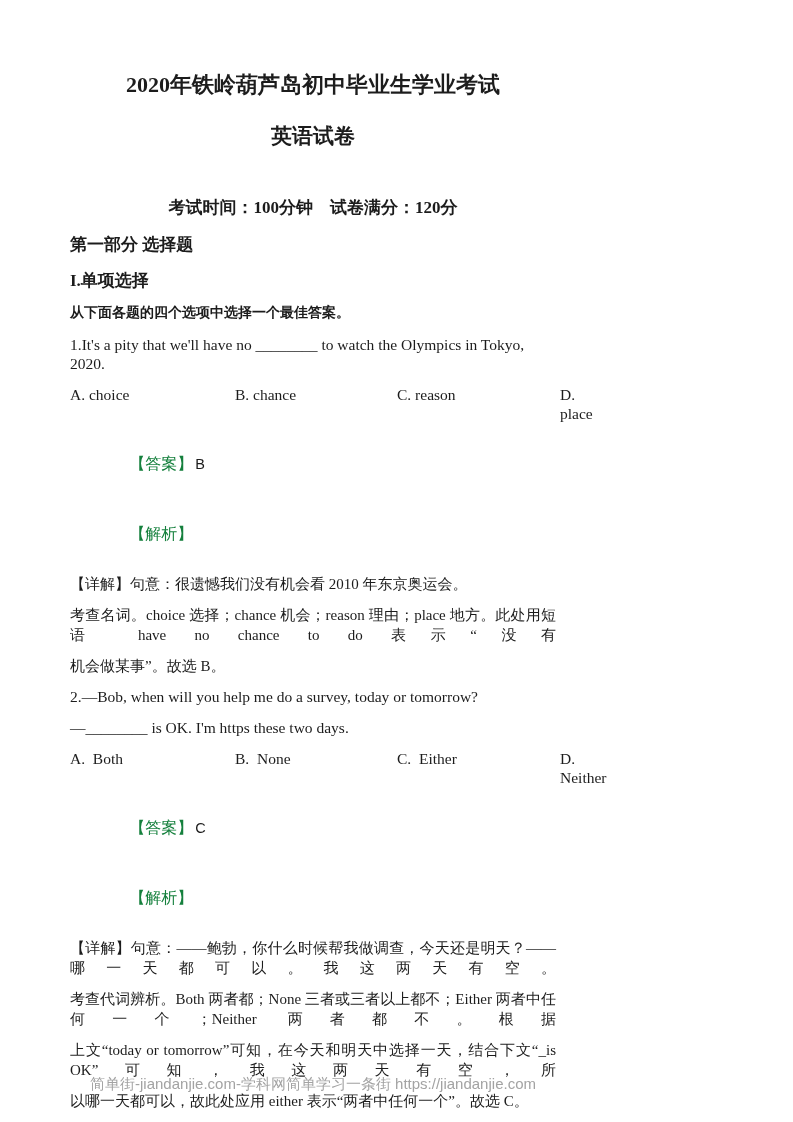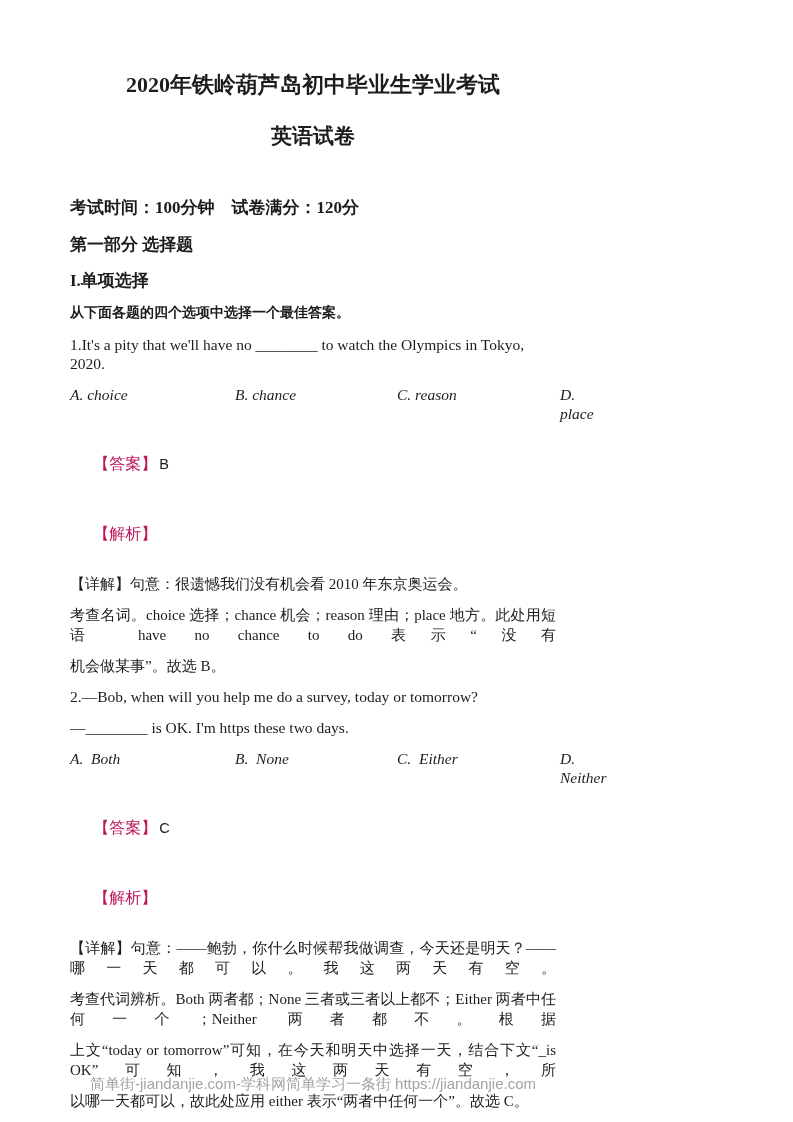--- a/index.html
+++ b/index.html
@@ -3,35 +3,35 @@
 <meta charset="utf-8">
 <style>
   html, body { margin: 0; padding: 0; background: #ffffff; }
   .page {
     width: 626px; height: 1122px; background: #ffffff; position: relative;
     padding: 70px 70px 0; box-sizing: border-box;
     font-family: "Liberation Serif", serif; color: #1c1c1c;
   }
   .title { font-size: 22px; font-weight: bold; text-align: center; margin: 0 0 22px; }
   .subtitle { font-size: 21px; font-weight: bold; text-align: center; margin: 8px 0 46px; }
-  .exam-info { font-size: 17px; font-weight: bold; text-align: left; margin: 0 0 14px; }
+  .exam-info { font-size: 17px; font-weight: bold; text-align: center; margin: 0 0 14px; }
   .notice { font-size: 16px; font-weight: bold; margin: 0 0 42px; }
   .section-header { font-size: 17px; font-weight: bold; margin: 0 0 13px; }
   .part-title { font-size: 17px; font-weight: bold; margin: 0 0 12px; }
   .part-instruction { font-size: 14px; font-weight: bold; margin: 0 0 13px; }
 
   .question { margin: 0; }
   .line { font-size: 15.5px; line-height: 19px; margin: 0 0 12px; white-space: pre-wrap; }
   .cn { font-size: 15px; line-height: 20px; margin: 0 0 11px; }
   .fill { text-align: justify; text-align-last: justify; }
   .options {
     display: grid; grid-template-columns: 165px 162px 163px 1fr;
-    font-size: 15.5px; line-height: 19px; margin: 0 0 12px; white-space: pre-wrap; font-style: italic;
+    font-size: 15.5px; line-height: 19px; margin: 0 0 12px; white-space: pre-wrap;
   }
-  .marker { color: #be185d; font-size: 16px; }
+  .marker { color: #15803d; font-size: 16px; margin-left: 36px; }
   .ans {
     font-family: "Liberation Sans", sans-serif; font-size: 14.5px;
     padding-left: 2px;
   }
   .footer {
     position: absolute; left: 0; right: 0; bottom: 28px;
     text-align: center; color: #a3a3a3; font-size: 15px;
     font-family: "Liberation Sans", sans-serif;
   }
 </style>

